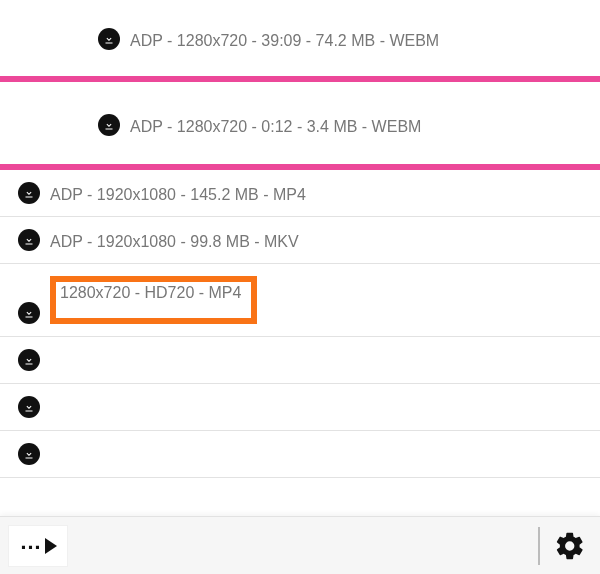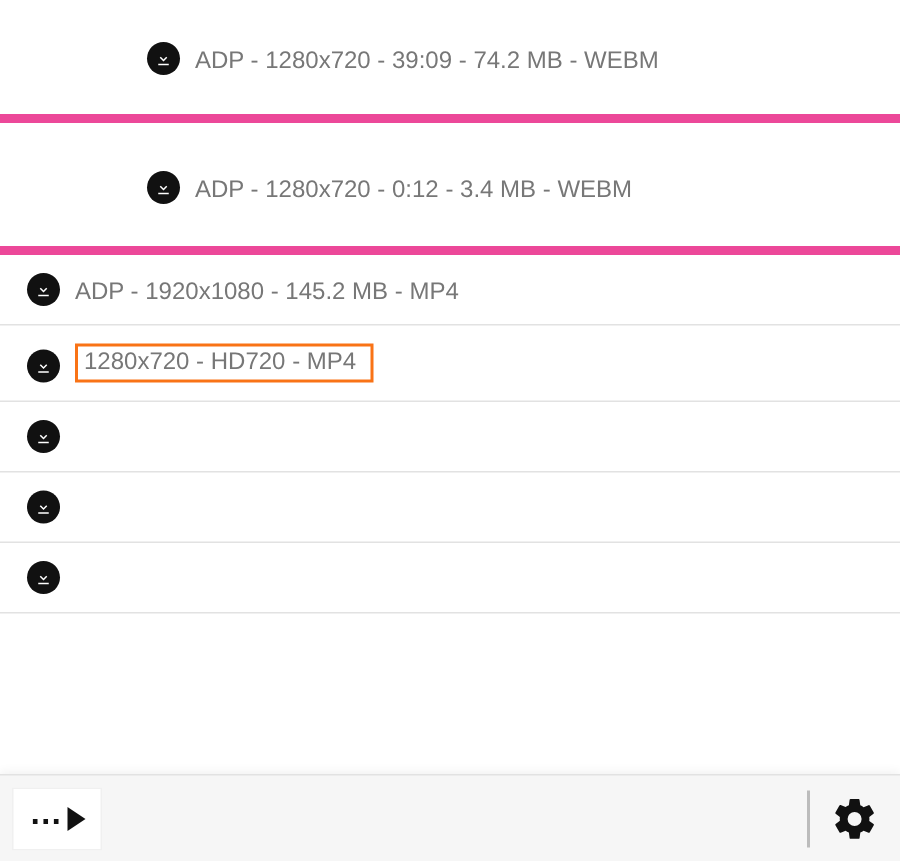--- a/index.html
+++ b/index.html
@@ -39,22 +39,22 @@
       border-radius: 50%;
       background: #111;
       position: relative;
       flex-shrink: 0;
       display: inline-flex;
       align-items: center;
       justify-content: center;
     }
     .dl-icon svg { width: 12px; height: 12px; }
     .highlighted {
-      border: 2px solid #f97316;
-      padding: 2px 10px 2px 4px;
+      border: 6px solid #f97316;
+      padding: 2px 10px 16px 4px;
       display: inline-block;
     }
     .item-label { white-space: nowrap; }
     .bottombar {
       position: absolute;
       bottom: 0;
       left: 0;
       right: 0;
       height: 58px;
       background: #f6f6f6;
@@ -137,20 +137,28 @@
         </svg>
       </span>
       <span class="item-label">ADP - 1920x1080 - 145.2 MB - MP4</span>
     </div>
     <div class="row">
       <span class="dl-icon">
         <svg viewBox="0 0 24 24">
           <path fill="#fff" d="M12 3v10.17l3.59-3.58L17 11l-5 5-5-5 1.41-1.41L12 13.17V3h0zM5 19h14v2H5z"></path>
         </svg>
       </span>
+      <span class="item-label">ADP - 1920x1080 - 99.8 MB - MKV</span>
+    </div>
+    <div class="row">
+      <span class="dl-icon">
+        <svg viewBox="0 0 24 24">
+          <path fill="#fff" d="M12 3v10.17l3.59-3.58L17 11l-5 5-5-5 1.41-1.41L12 13.17V3h0zM5 19h14v2H5z"></path>
+        </svg>
+      </span>
       <span class="highlighted"><span class="item-label">1280x720 - HD720 - MP4</span></span>
     </div>
     <div class="row">
       <span class="dl-icon">
         <svg viewBox="0 0 24 24">
           <path fill="#fff" d="M12 3v10.17l3.59-3.58L17 11l-5 5-5-5 1.41-1.41L12 13.17V3h0zM5 19h14v2H5z"></path>
         </svg>
       </span>
     </div>
     <div class="row">

